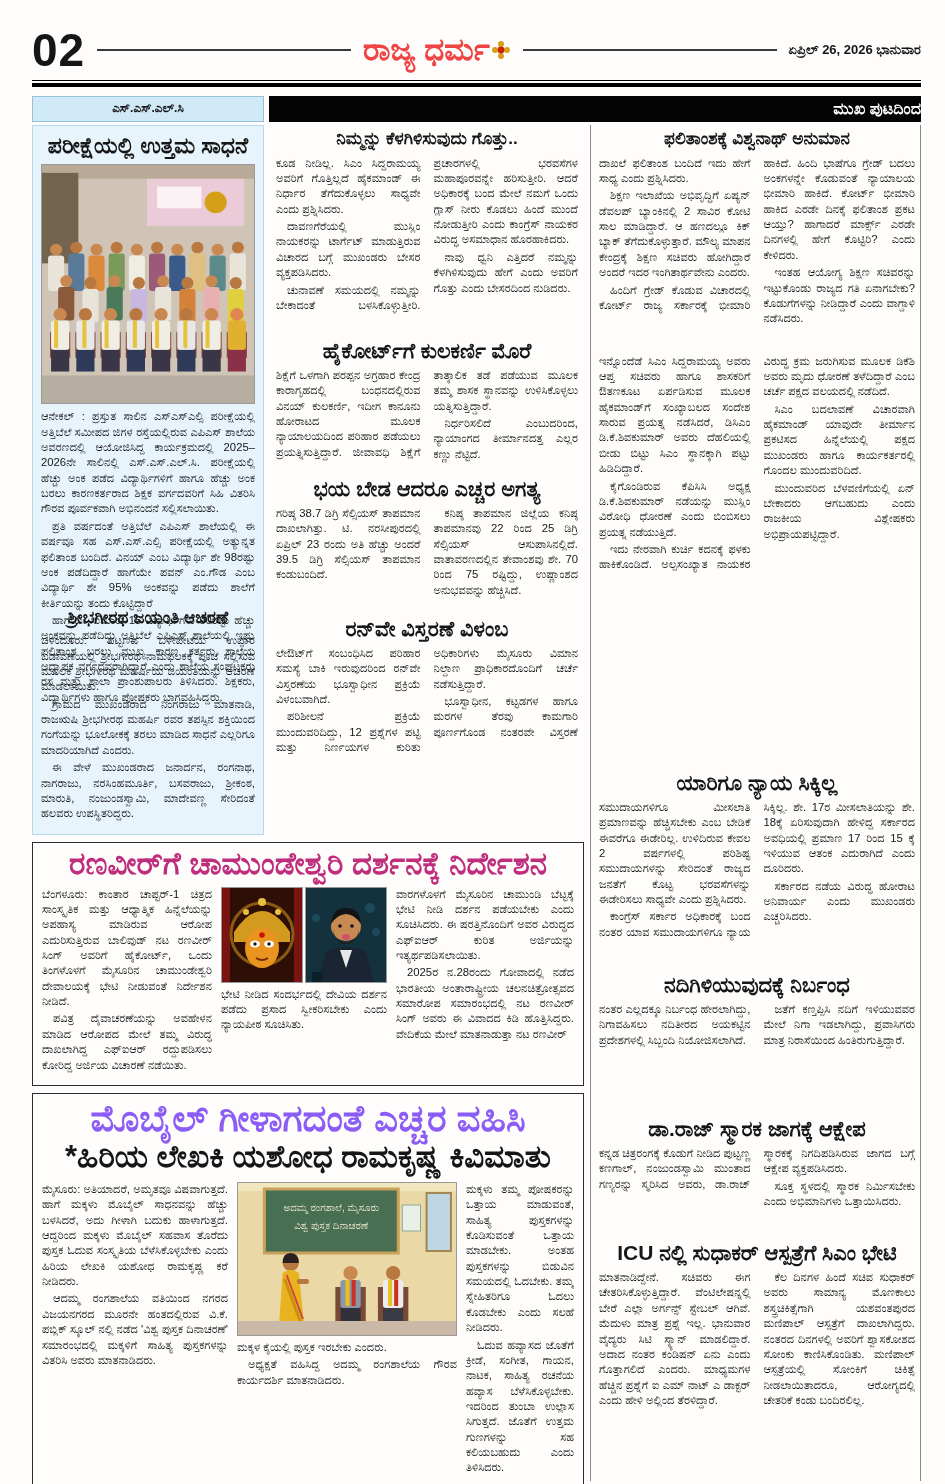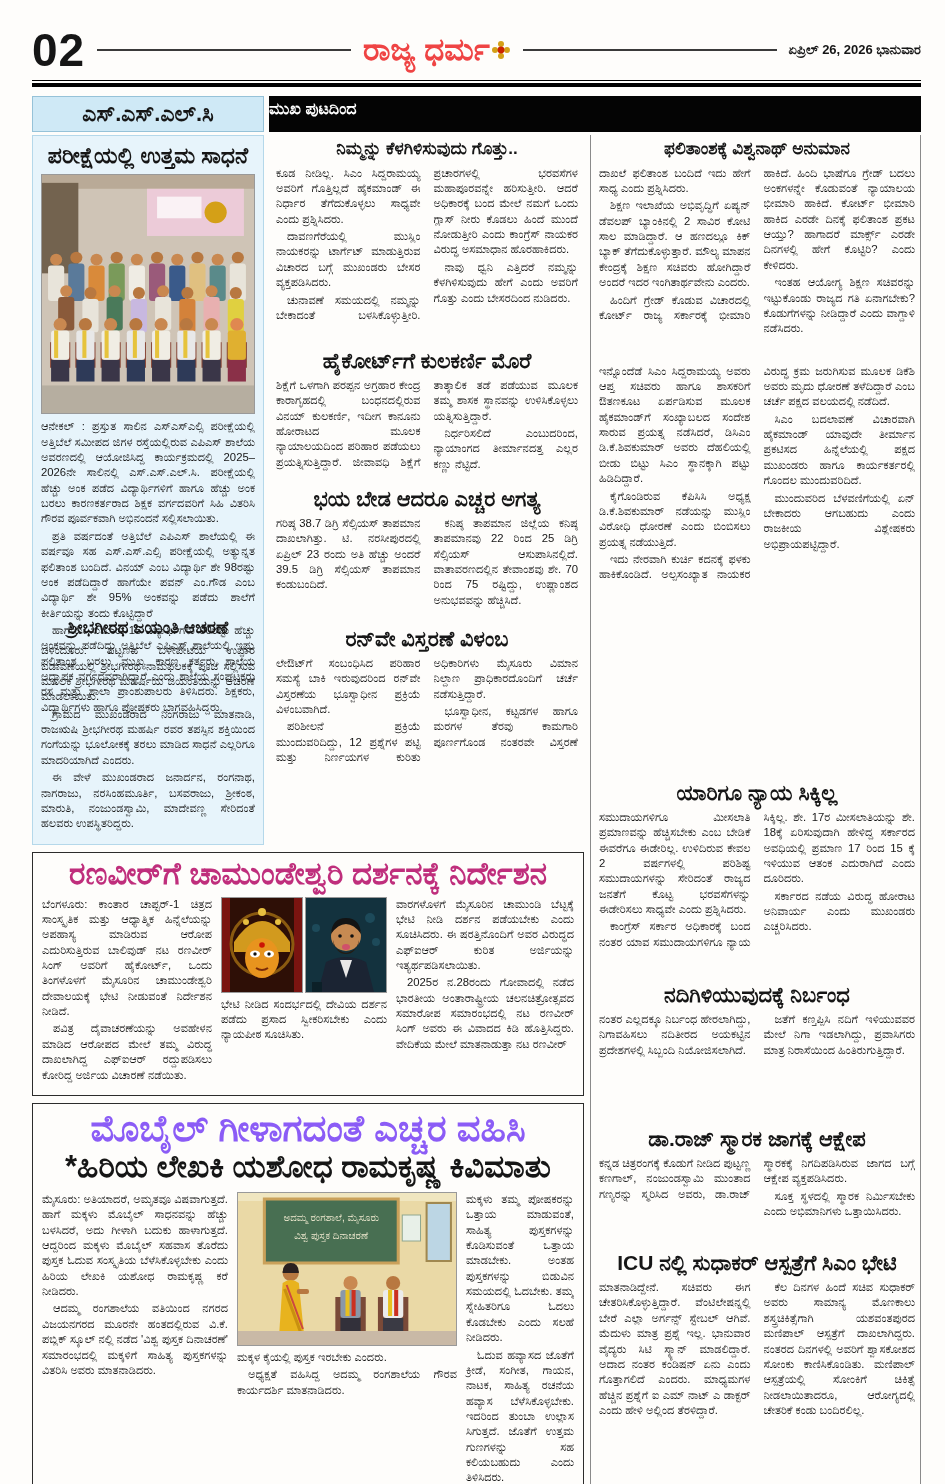--- a/index.html
+++ b/index.html
@@ -14,24 +14,24 @@
   .page-num { font-size:46px; font-weight:bold; letter-spacing:1px; line-height:1; }
   .h-rule { flex:1; border-top:2px solid #3a3a3a; }
   .masthead { color:#ef4444; font-size:31px; font-weight:bold; display:flex; align-items:center; gap:1px; white-space:nowrap; }
   .hdr-date { font-size:13px; font-weight:bold; white-space:nowrap; }
   .hdr-sep1 { border-top:1.5px solid #000; margin-top:4px; }
   .hdr-sep2 { height:4px; background:#000; margin-top:2px; }
   
   .bar-row { display:flex; margin-top:9px; }
   .sslc-tab {
     width:232px; background:#cfe9f6; border:1px solid #96c2d8;
-    text-align:center; font-weight:bold; font-size:22px; padding:4px 0; box-sizing:border-box;
+    text-align:center; font-weight:bold; font-size:12px; padding:4px 0; box-sizing:border-box;
   }
   .black-banner {
-    flex:1; margin-left:5px; background:#040404; color:#fff; text-align:left;
+    flex:1; margin-left:5px; background:#040404; color:#fff; text-align:right;
     font-weight:bold; font-size:16px; padding:4px 0;
   }
   
   .content { display:flex; margin-top:3px; }
   .left-mid { width:552px; }
   .right-col {
     flex:1; margin-left:6px; border-left:1px solid #8a8a8a; border-right:1px solid #8a8a8a;
     padding:0 5px 0 8px; overflow:hidden; height:1356px; box-sizing:border-box;
   }
   .top-row { display:flex; height:710px; overflow:hidden; }

